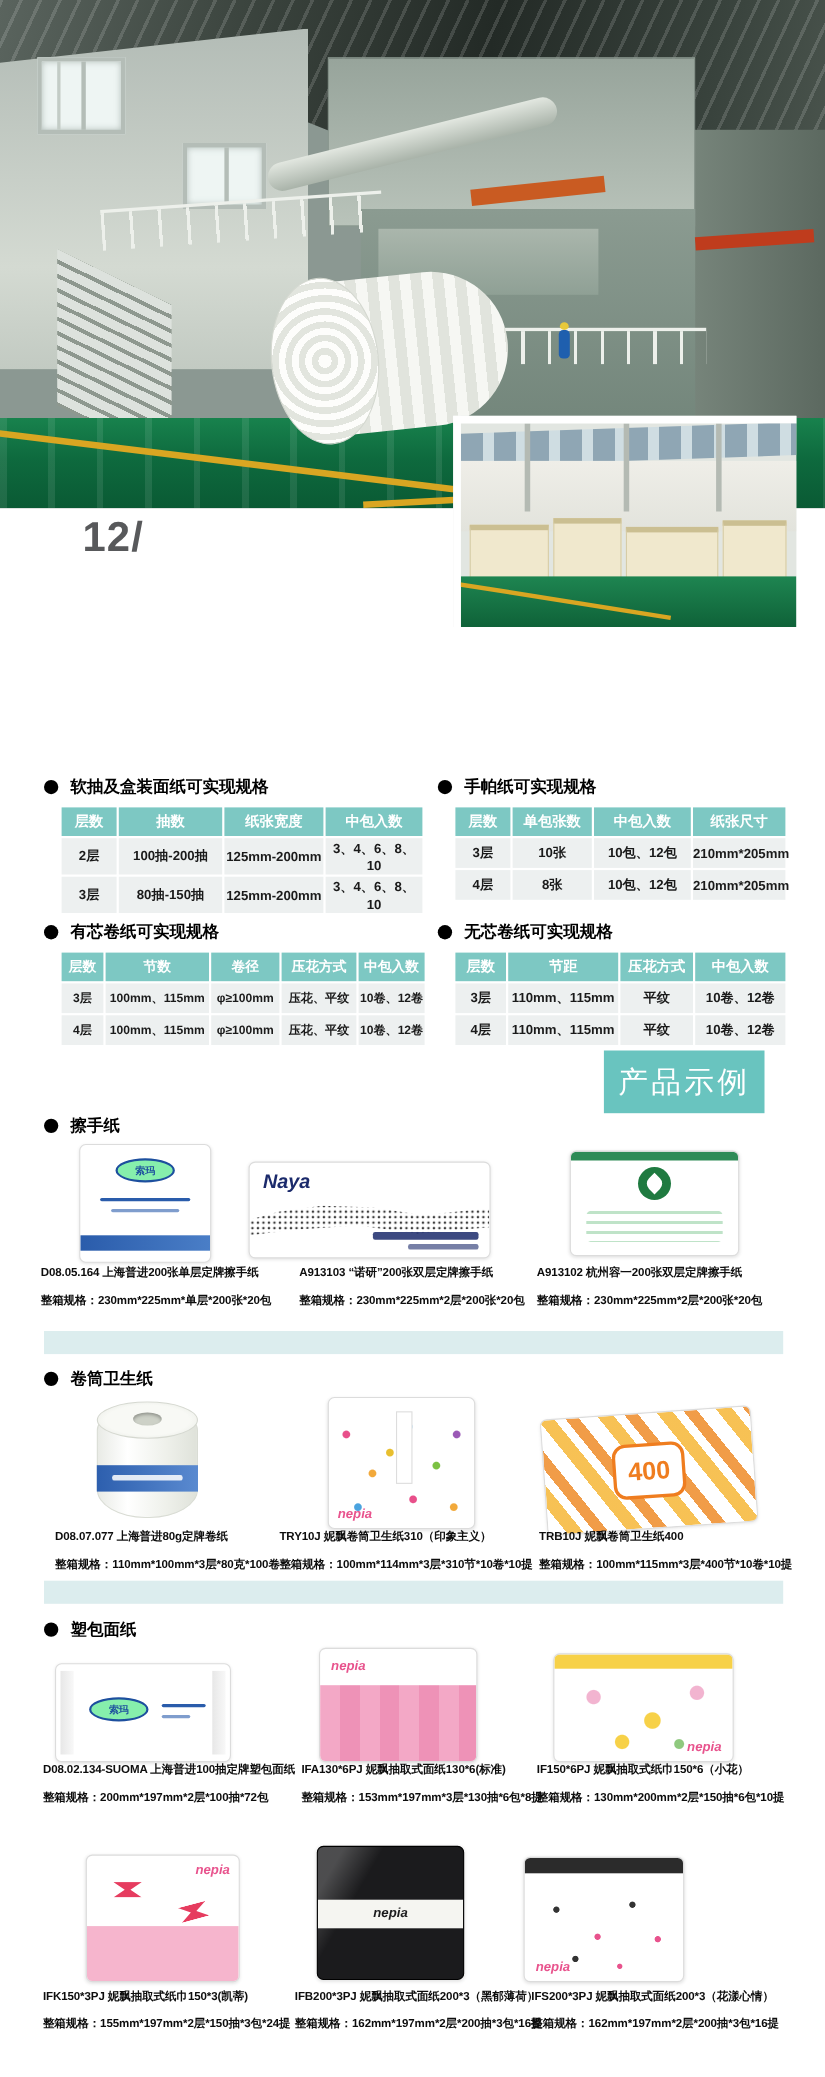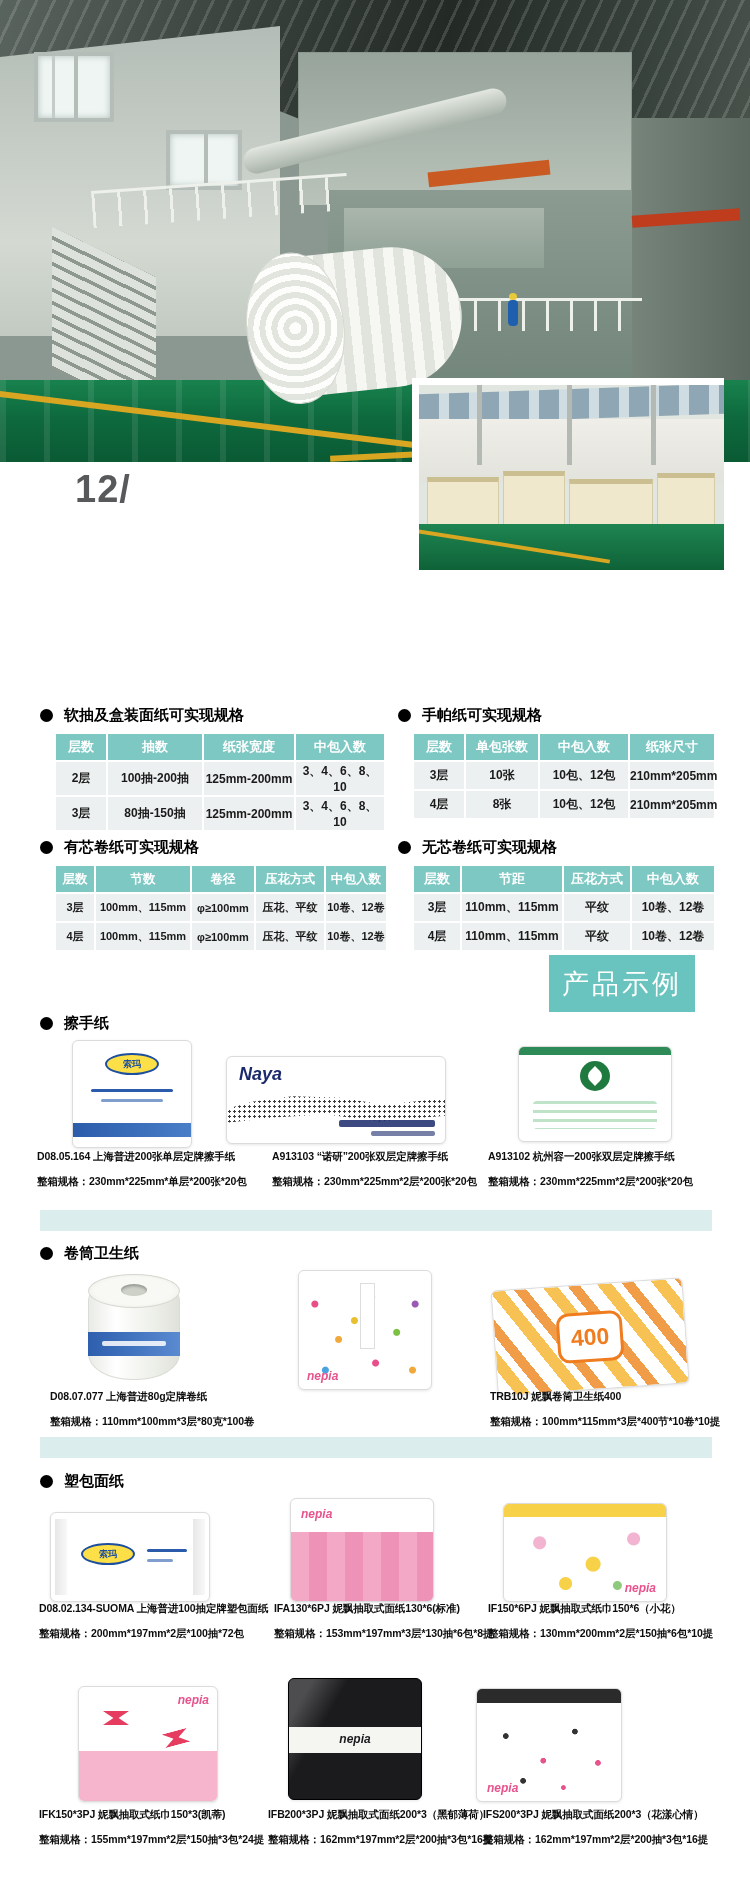--- a/index.html
+++ b/index.html
@@ -80,21 +80,21 @@
 
   
   .caption{position:absolute;font-size:10.5px;font-weight:700;color:#0d0d0d;white-space:nowrap;letter-spacing:-.1px;}
   .caption .cap-spec{margin-top:11px;}
 
   
   .art{position:absolute;}
   .pack{position:relative;width:100%;height:100%;background:#fff;border:1px solid #dcdcdc;border-radius:6px;
     box-shadow:0 1px 3px rgba(0,0,0,.10);overflow:hidden;}
   .oval-logo{position:absolute;width:54px;height:22px;border:2px solid #1d4f9e;border-radius:50%;color:#1d4f9e;
-    font-size:9px;font-weight:800;display:flex;align-items:center;justify-content:center;background:#fde047;box-sizing:border-box;}
+    font-size:9px;font-weight:800;display:flex;align-items:center;justify-content:center;background:#86efac;box-sizing:border-box;}
   .blue-line{position:absolute;height:3px;background:#2a5cab;border-radius:2px;}
   .blue-band{position:absolute;left:0;right:0;height:14px;background:linear-gradient(90deg,#2a5cab,#4a7ec7);}
   .naya-logo{position:absolute;left:12px;top:7px;color:#1b2a6b;font-size:18px;font-weight:800;font-style:italic;}
   .dot-wave{position:absolute;left:0;right:0;top:32px;height:36px;
     background-image:radial-gradient(#3c3c3c 1px,transparent 1.4px);background-size:5px 5px;
     clip-path:polygon(0 55%,12% 35%,30% 20%,52% 24%,72% 44%,100% 26%,100% 74%,70% 90%,45% 70%,20% 80%,0 94%);}
   .navy-strip{position:absolute;background:#1b2a6b;border-radius:2px;opacity:.85;}
   .g-top{position:absolute;top:0;left:0;right:0;height:8px;background:#2e8b57;}
   .g-logo{position:absolute;left:50%;top:14px;transform:translateX(-50%);width:30px;height:30px;border-radius:50%;background:#1f7a40;}
   .g-logo::after{content:"";position:absolute;left:8px;top:8px;width:14px;height:14px;background:#fff;
@@ -392,20 +392,24 @@
     <div class="pack">
       <div class="stripes400"></div>
       <div class="badge400">400</div>
     </div>
   </div>
 
   <div class="caption" style="left:50px;top:1390px;">
     <div>D08.07.077 上海普进80g定牌卷纸</div>
     <div class="cap-spec">整箱规格：110mm*100mm*3层*80克*100卷</div>
   </div>
+  <div class="caption" style="left:254px;top:1390px;">
+    <div>TRY10J 妮飘卷筒卫生纸310（印象主义）</div>
+    <div class="cap-spec">整箱规格：100mm*114mm*3层*310节*10卷*10提</div>
+  </div>
   <div class="caption" style="left:490px;top:1390px;">
     <div>TRB10J 妮飘卷筒卫生纸400</div>
     <div class="cap-spec">整箱规格：100mm*115mm*3层*400节*10卷*10提</div>
   </div>
 
   <div class="divider" style="top:1437px;"></div>
 
   <div class="bullet-head" style="left:40px;top:1472px;">
     <span class="dot"></span>
     <span>塑包面纸</span>

